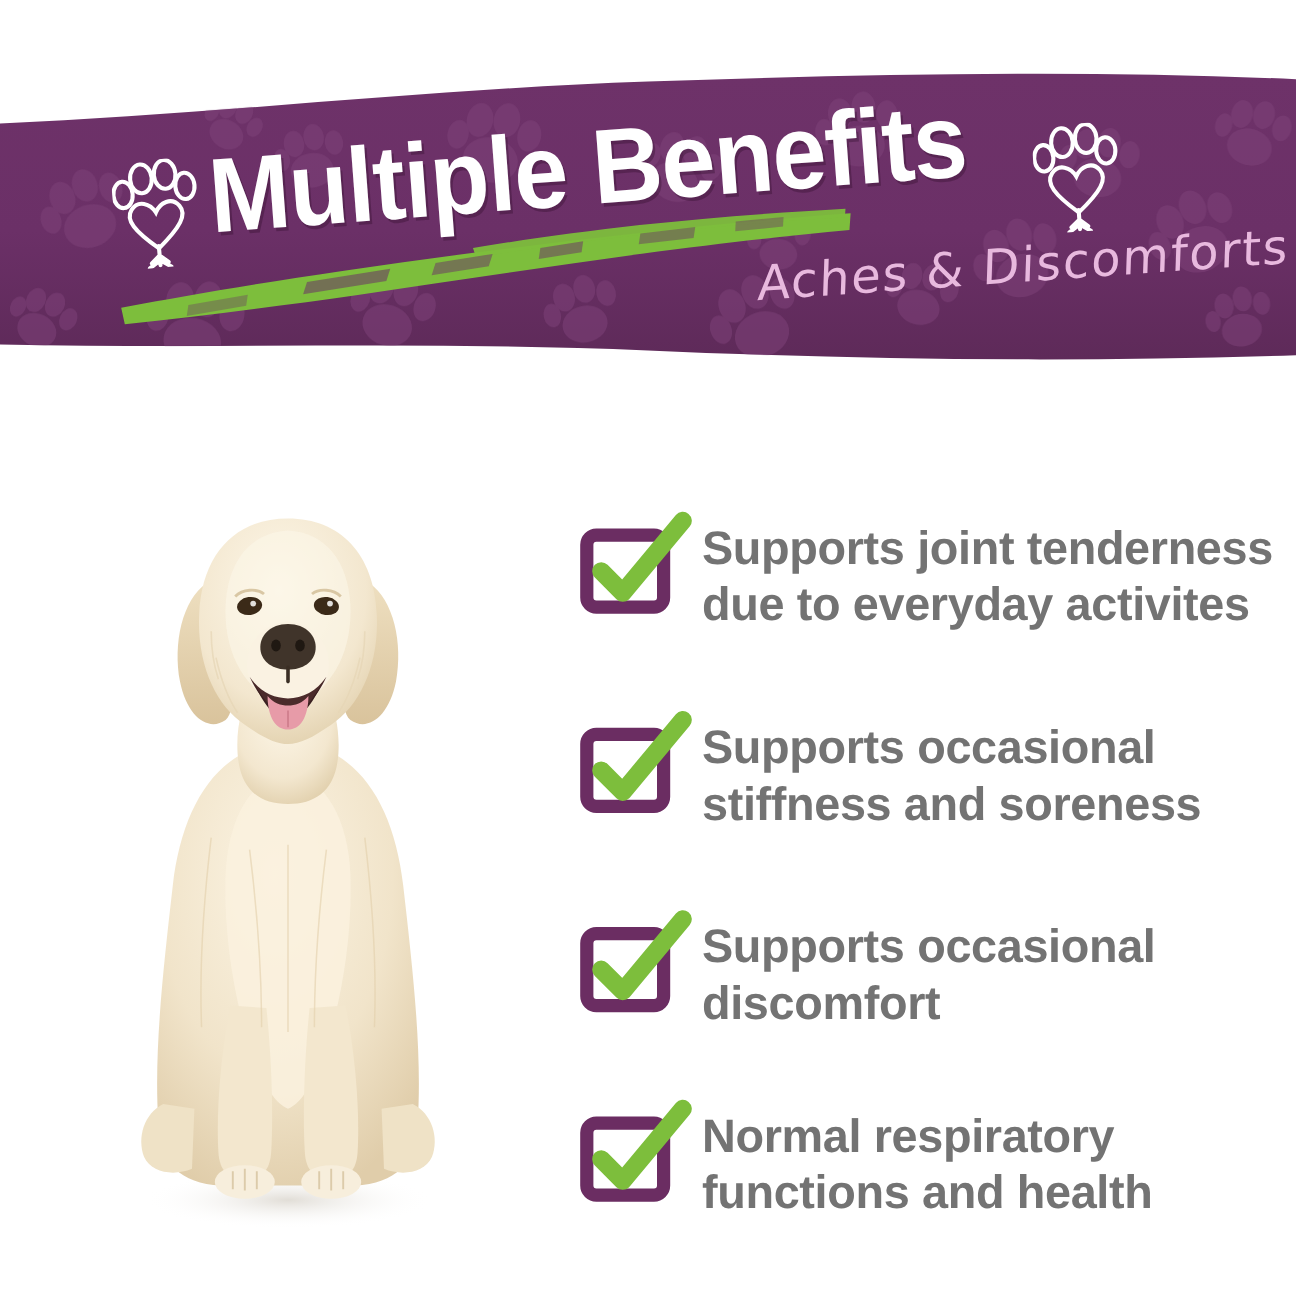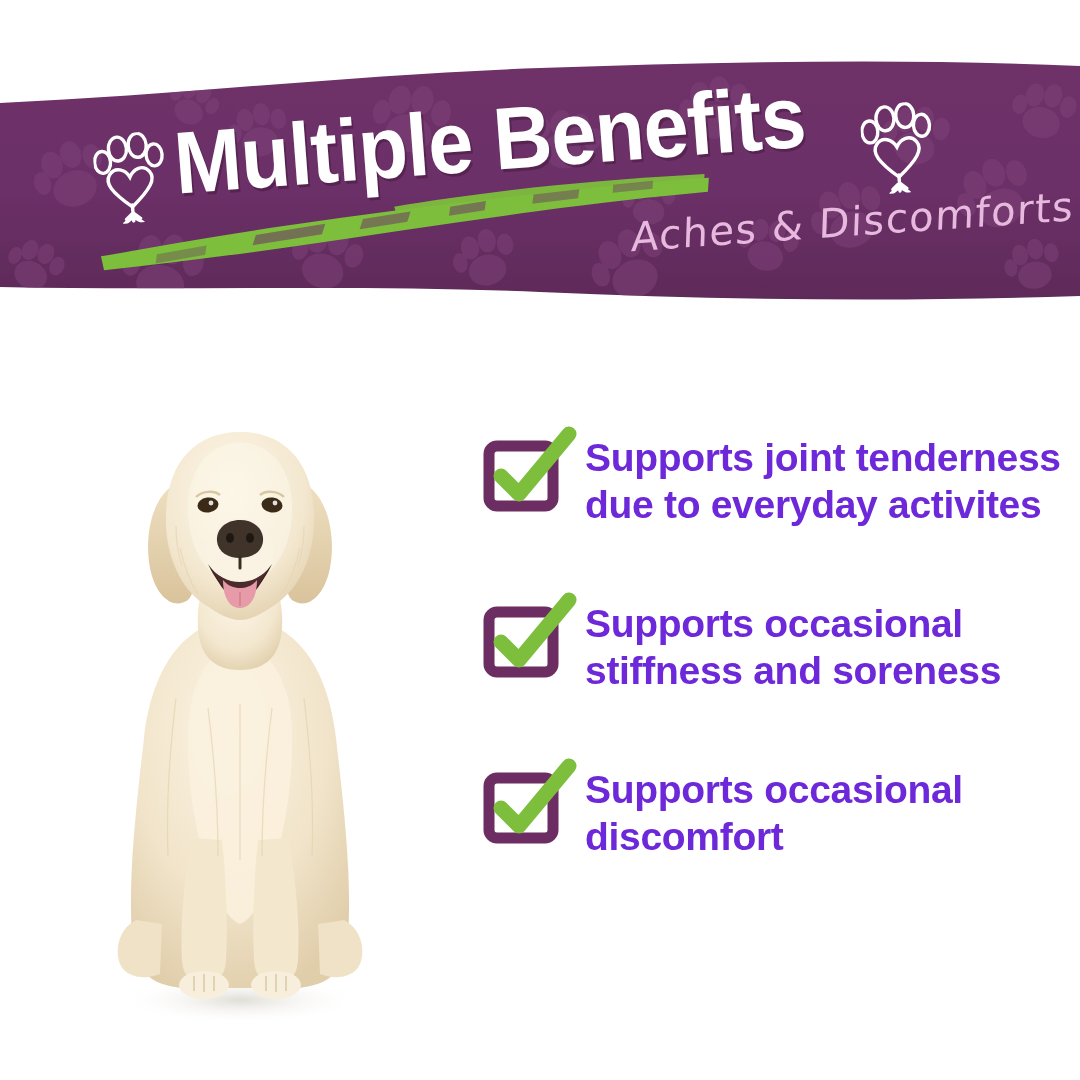--- a/index.html
+++ b/index.html
@@ -55,21 +55,21 @@
   .dog-wrap{position:absolute;left:80px;top:408px;width:320px;height:620px;}
   .dog-svg{display:block;width:320px;height:620px;}
 
   
   .benefits{position:absolute;left:487px;top:420px;width:580px;}
   .benefit-row{display:flex;align-items:flex-start;margin-bottom:52px;}
   .benefit-row:last-child{margin-bottom:0;}
   .cbox{width:96px;height:96px;flex:0 0 96px;margin-top:4px;margin-left:-6px;}
   .btext{
     margin-left:8px;
-    color:#6d28d9;
+    color:#737373;
     font-family:"Liberation Sans", sans-serif;
     font-weight:bold;
     font-size:39px;
     line-height:47px;
     letter-spacing:-0.3px;
     padding-top:14px;
     white-space:pre-line;
   }
   .row-gap-a{margin-bottom:58px;}
   .row-gap-b{margin-bottom:50px;}
@@ -308,16 +308,24 @@
 
     <div class="benefit-row row-gap-b">
       <svg class="cbox" viewBox="0 0 96 96">
         <path d="M16,22 h48 a8,8 0 0 1 8,8 v44 a8,8 0 0 1 -8,8 h-48 a8,8 0 0 1 -8,-8 v-44 a8,8 0 0 1 8,-8 z" fill="none" stroke="#6B2D62" stroke-width="11"></path>
         <path d="M20,52 L38,70 L88,10" fill="none" stroke="#7DBE3C" stroke-width="15" stroke-linecap="round" stroke-linejoin="round"></path>
       </svg>
       <div class="btext">Supports occasional
 discomfort</div>
     </div>
 
+    <div class="benefit-row">
+      <svg class="cbox" viewBox="0 0 96 96">
+        <path d="M16,22 h48 a8,8 0 0 1 8,8 v44 a8,8 0 0 1 -8,8 h-48 a8,8 0 0 1 -8,-8 v-44 a8,8 0 0 1 8,-8 z" fill="none" stroke="#6B2D62" stroke-width="11"></path>
+        <path d="M20,52 L38,70 L88,10" fill="none" stroke="#7DBE3C" stroke-width="15" stroke-linecap="round" stroke-linejoin="round"></path>
+      </svg>
+      <div class="btext">Normal respiratory
+functions and health</div>
+    </div>
 
   </div>
 
 </div>
 
 </body></html>

